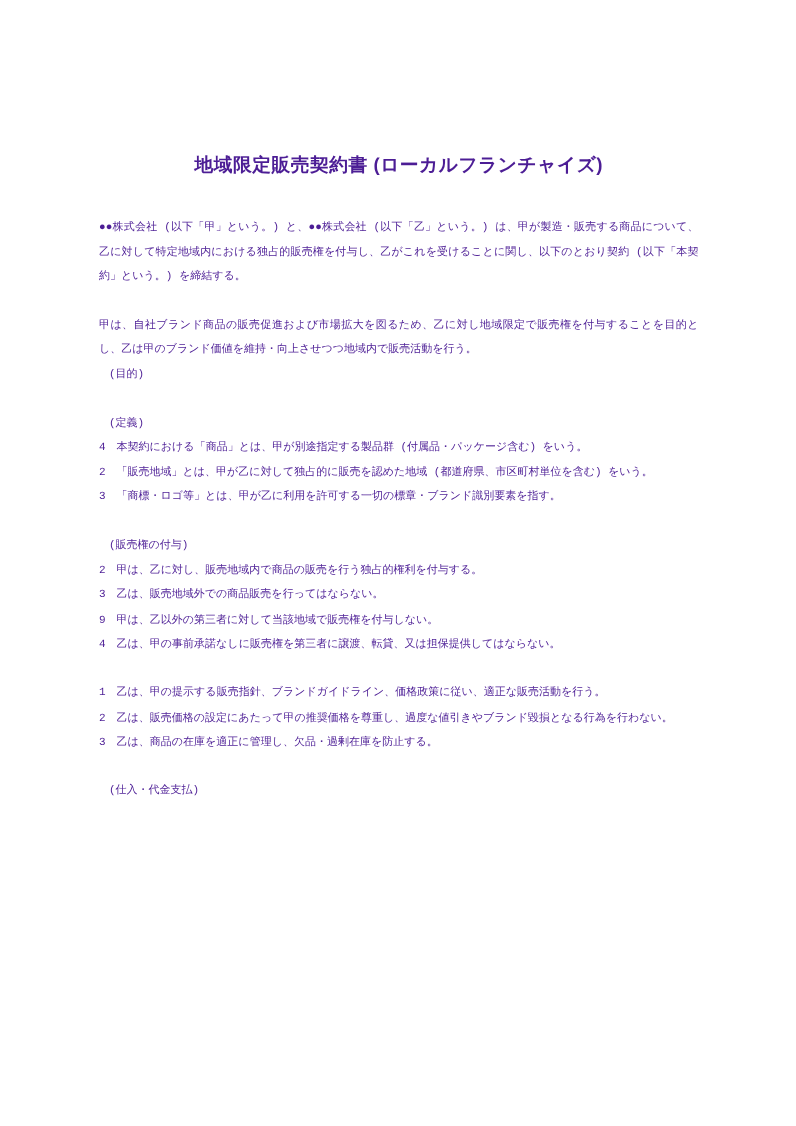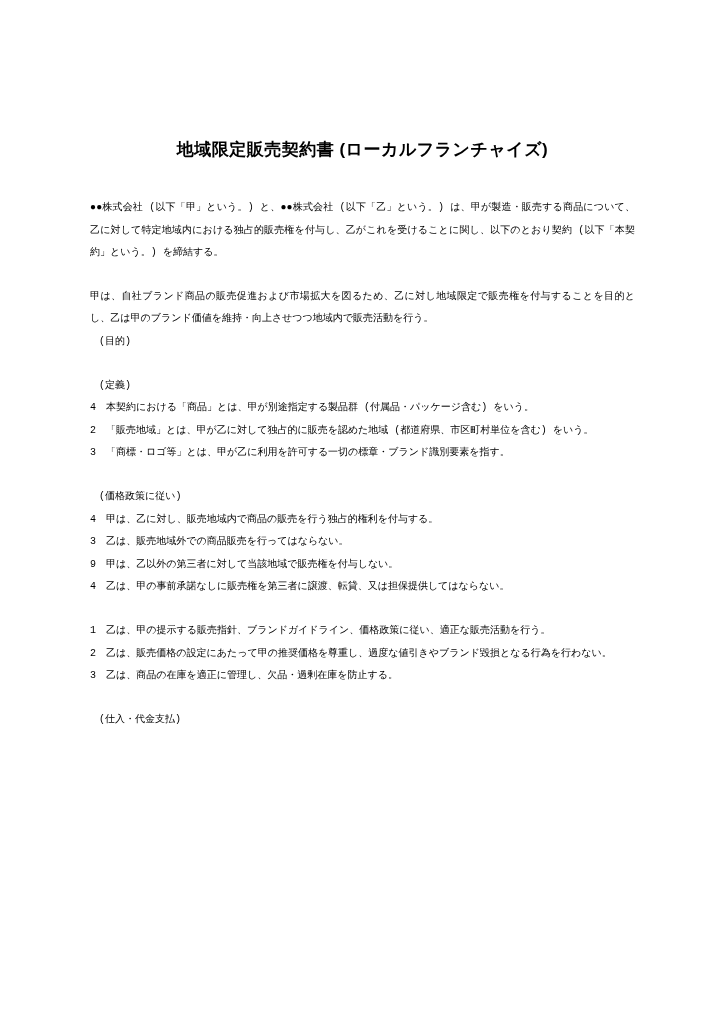--- a/index.html
+++ b/index.html
@@ -6,21 +6,21 @@
     margin: 0;
     padding: 0;
     background: #ffffff;
   }
   .page {
     position: relative;
     width: 724px;
     height: 1024px;
     background: #ffffff;
     font-family: "Liberation Sans", "DejaVu Sans", sans-serif;
-    color: #000000;
+    color: #4c1d95;
     overflow: hidden;
     box-sizing: border-box;
   }
   .content {
     padding: 138px 89px 0 90px;
     box-sizing: border-box;
   }
   .doc-title {
     font-size: 17px;
     font-weight: bold;
@@ -62,22 +62,22 @@
     </div>
 
     <div class="section">
       <p class="para section-heading">(定義)</p>
       <p class="para">4　本契約における「商品」とは、甲が別途指定する製品群 (付属品・パッケージ含む) をいう。</p>
       <p class="para">2　「販売地域」とは、甲が乙に対して独占的に販売を認めた地域 (都道府県、市区町村単位を含む) をいう。</p>
       <p class="para">3　「商標・ロゴ等」とは、甲が乙に利用を許可する一切の標章・ブランド識別要素を指す。</p>
     </div>
 
     <div class="section">
-      <p class="para section-heading">(価格政策に従い)</p>
-      <p class="para">4　甲は、乙に対し、販売地域内で商品の販売を行う独占的権利を付与する。</p>
+      <p class="para section-heading">(販売権の付与)</p>
+      <p class="para">2　甲は、乙に対し、販売地域内で商品の販売を行う独占的権利を付与する。</p>
       <p class="para">3　乙は、販売地域外での商品販売を行ってはならない。</p>
       <p class="para">9　甲は、乙以外の第三者に対して当該地域で販売権を付与しない。</p>
       <p class="para">4　乙は、甲の事前承諾なしに販売権を第三者に譲渡、転貸、又は担保提供してはならない。</p>
     </div>
 
     <div class="section">
       <p class="para">1　乙は、甲の提示する販売指針、ブランドガイドライン、価格政策に従い、適正な販売活動を行う。</p>
       <p class="para">2　乙は、販売価格の設定にあたって甲の推奨価格を尊重し、過度な値引きやブランド毀損となる行為を行わない。</p>
       <p class="para">3　乙は、商品の在庫を適正に管理し、欠品・過剰在庫を防止する。</p>
     </div>

